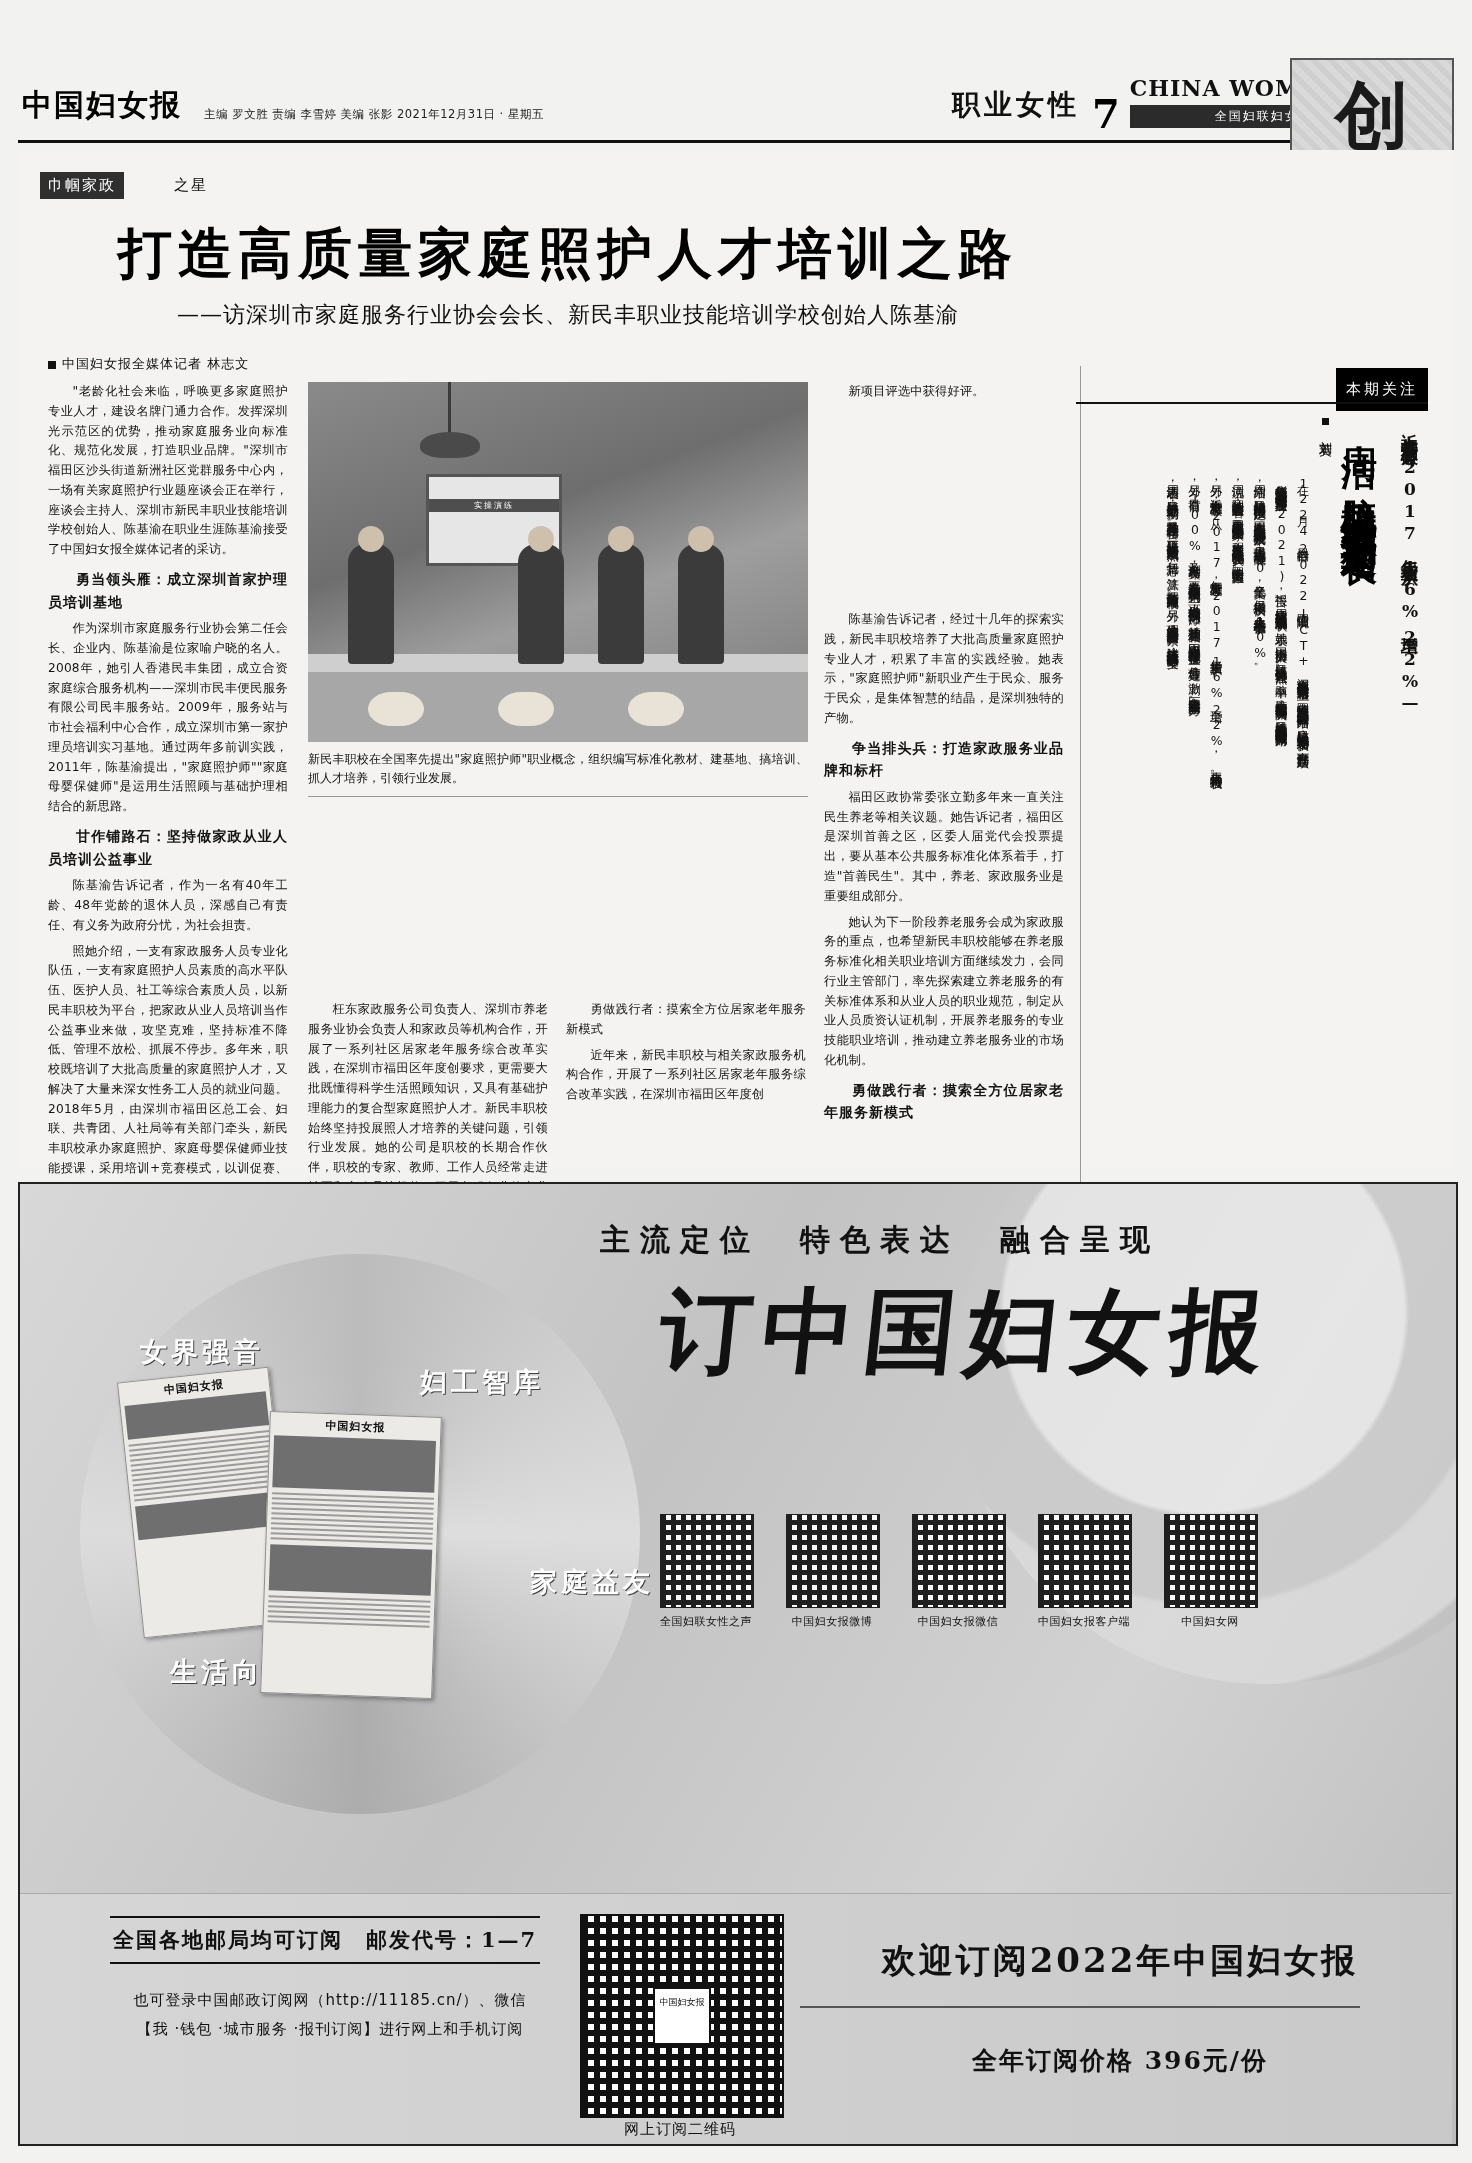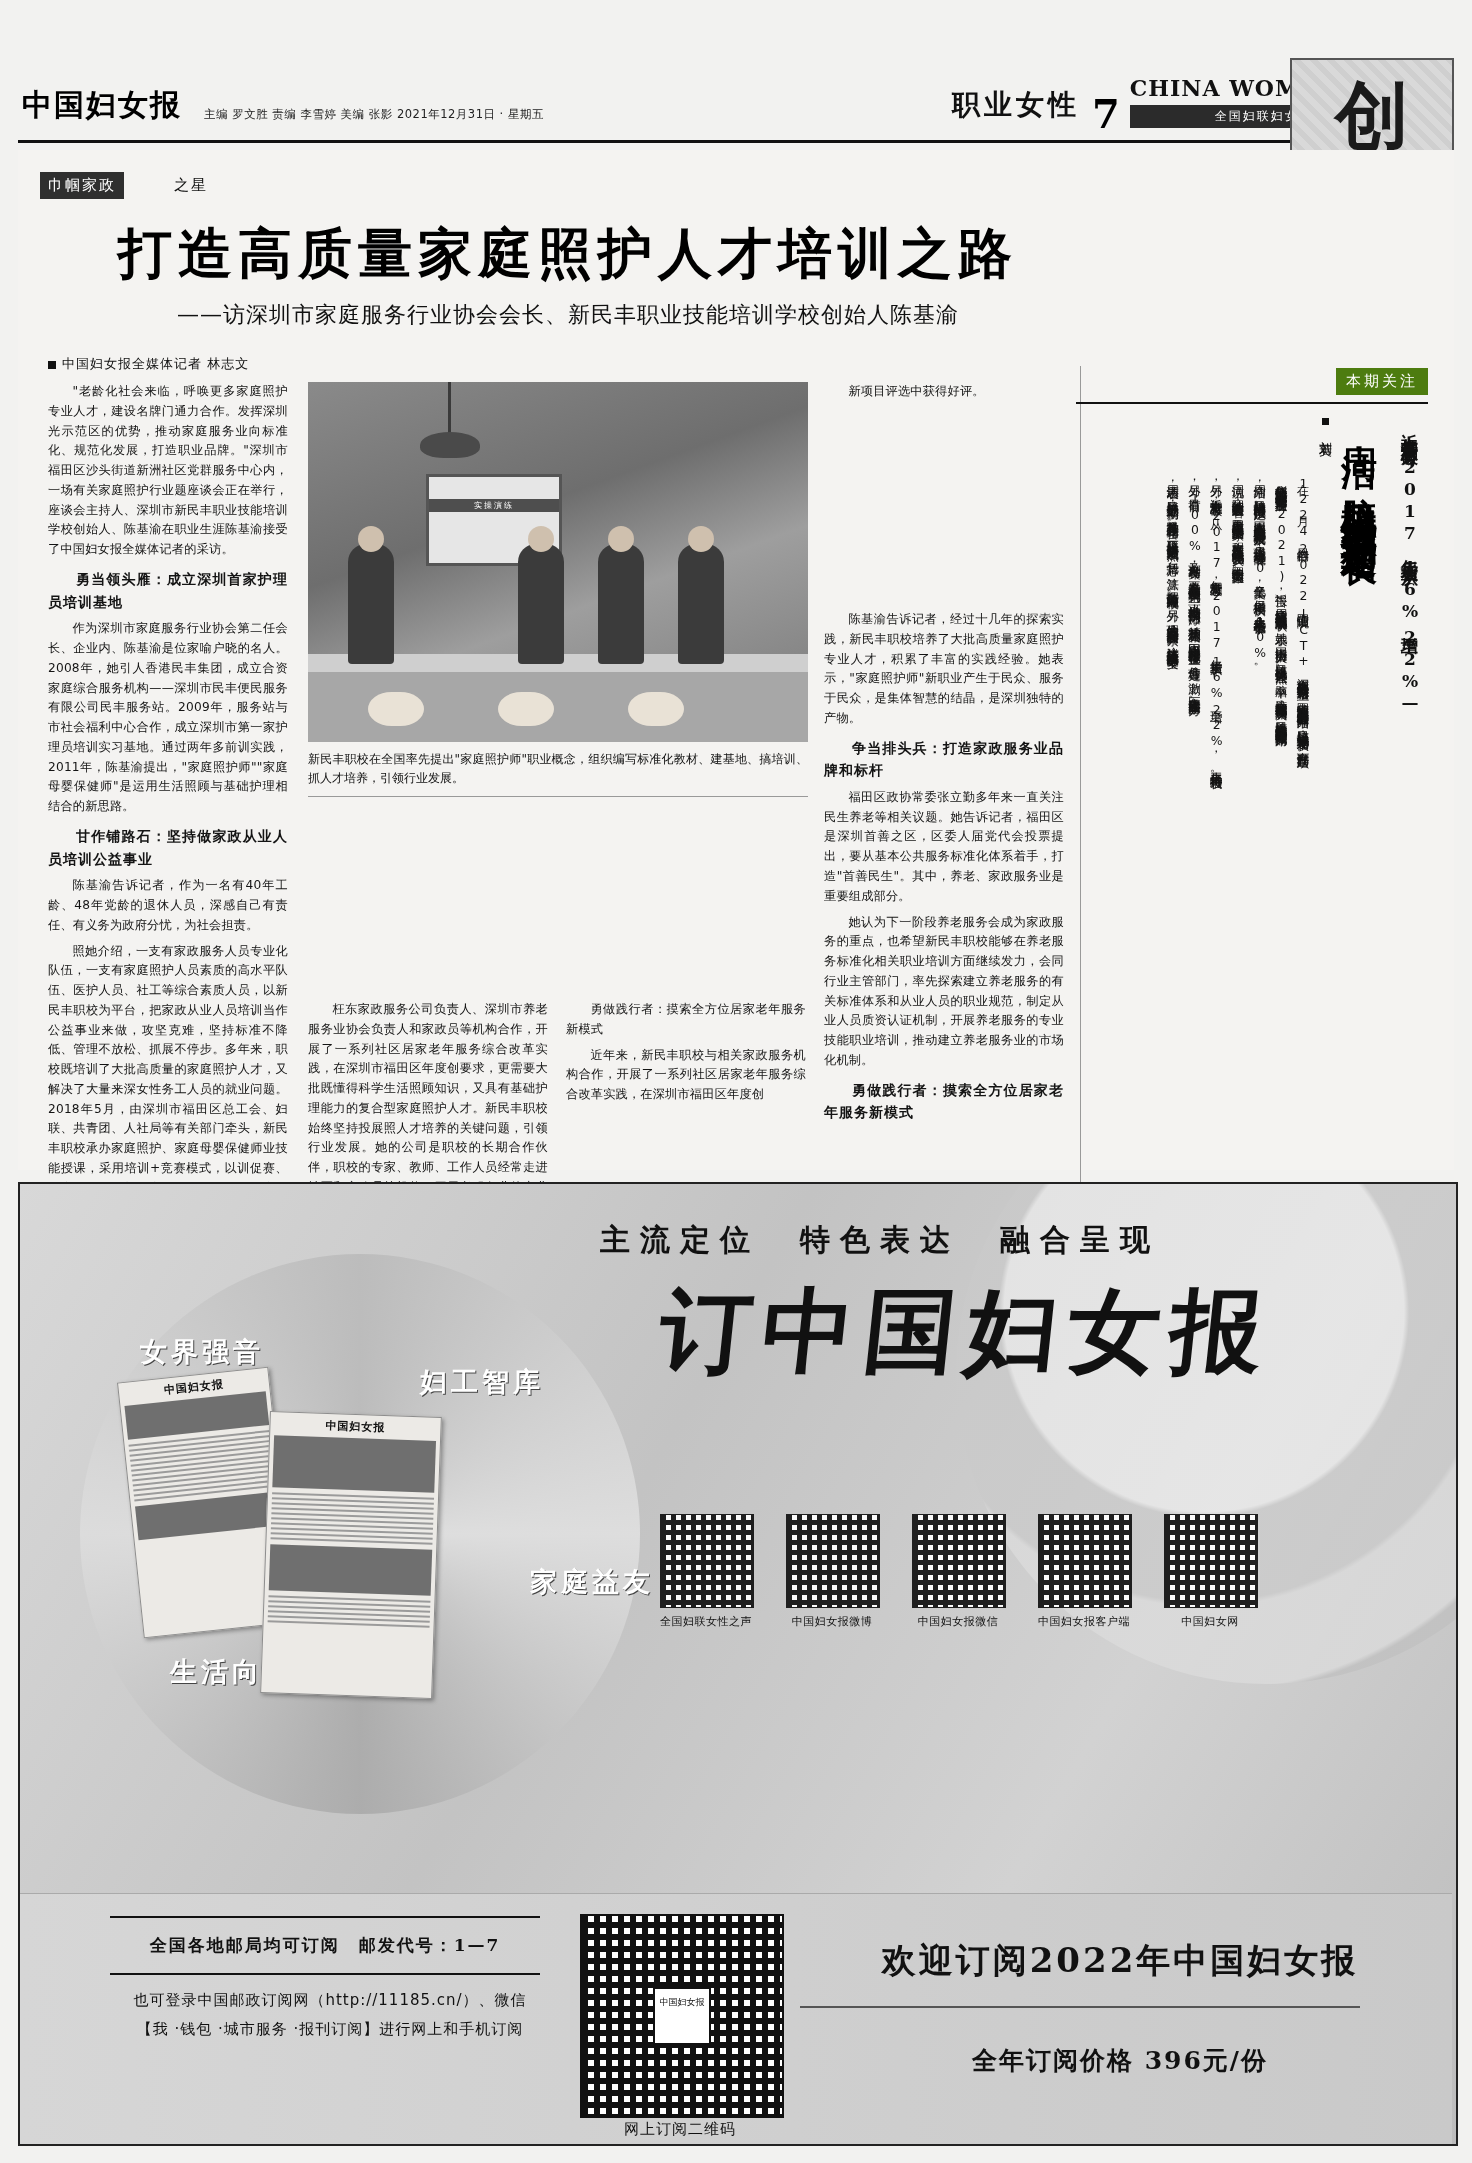--- a/index.html
+++ b/index.html
@@ -142,21 +142,21 @@
   }
   .caption{
     position:absolute;left:290px;top:600px;width:500px;
     font-size:12px;line-height:1.6;text-align:justify;color:#111;
     border-bottom:1px solid #999;padding-bottom:8px;
   }
   
   .vrule{position:absolute;left:1062px;top:216px;width:1px;height:928px;background:#999;}
   .focus-tag{
     position:absolute;right:26px;top:218px;
-    background:#4d7c0f;color:#fff;font-size:15px;letter-spacing:3px;padding:4px 10px;
+    background:#000000;color:#fff;font-size:15px;letter-spacing:3px;padding:12px 10px;
     font-family:Liberation Sans, sans-serif;
   }
   .vline{position:absolute;right:26px;top:252px;width:352px;height:2px;background:#111;}
   .vert{
     writing-mode:vertical-rl;text-orientation:upright;
     font-family:"DejaVu Serif","Liberation Serif",serif;
   }
   .v-title{
     position:absolute;right:70px;top:270px;height:520px;
     font-size:36px;font-weight:bold;letter-spacing:4px;color:#000;
@@ -242,22 +242,22 @@
     opacity:.92;
   }
   .qrcap{font-size:11px;margin-top:6px;letter-spacing:.5px;}
   .footbox{
     position:absolute;left:0;bottom:0;width:1432px;height:250px;
     background:linear-gradient(90deg,#d6d6d6,#c9c9c9);
     border-top:1px solid #aaa;
   }
   .f-line1{
     position:absolute;left:90px;top:22px;width:430px;text-align:center;
-    border-top:2px solid #111;border-bottom:2px solid #111;padding:16px 0;
-    font-family:"DejaVu Serif","Liberation Serif",serif;font-weight:bold;font-size:17px;letter-spacing:2px;
+    border-top:2px solid #111;border-bottom:2px solid #111;padding:8px 0;
+    font-family:"DejaVu Serif","Liberation Serif",serif;font-weight:bold;font-size:21px;letter-spacing:2px;
   }
   .f-note{
     position:absolute;left:100px;top:92px;width:420px;text-align:center;
     font-size:15px;line-height:1.9;letter-spacing:1px;
   }
   .bigqr{
     position:absolute;left:560px;top:20px;width:200px;height:200px;background:#fff;border:2px solid #111;
     background-image:
       repeating-linear-gradient(0deg,#111 0 6px,transparent 6px 12px),
       repeating-linear-gradient(90deg,#111 0 6px,transparent 6px 12px);

